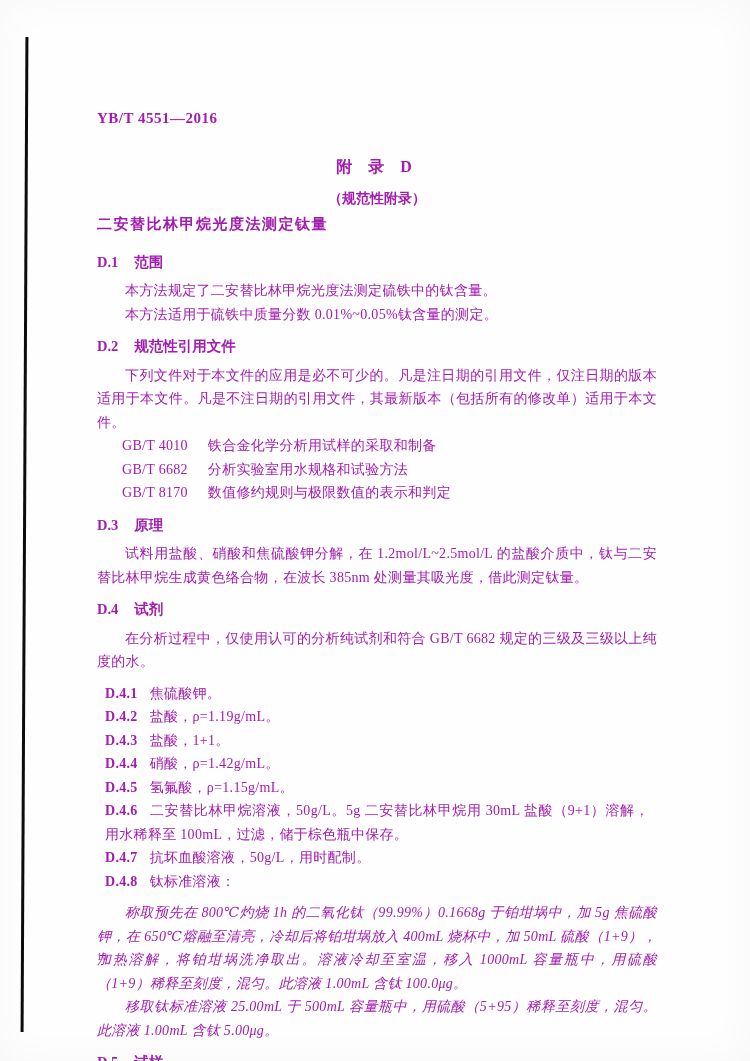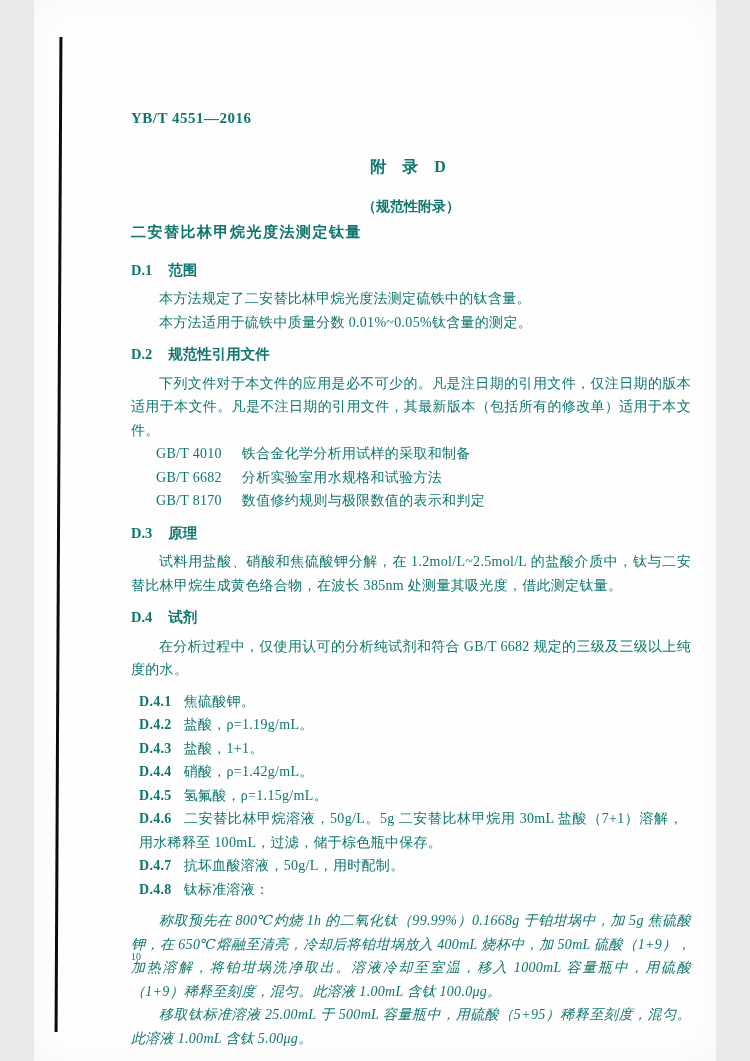--- a/index.html
+++ b/index.html
@@ -2,25 +2,25 @@
 <html lang="zh"><head>
 <meta charset="utf-8">
 <style>
   html, body {
     margin: 0;
     padding: 0;
     background: #e9e9e9;
   }
   .page {
     position: relative;
-    width: 682px;
+    width: 750px;
     height: 1061px;
     margin: 0 auto;
     background: #fefefe;
-    color: #0f766e;
+    color: #a21caf;
     font-family: "Liberation Serif", "DejaVu Serif", serif;
     overflow: hidden;
     box-shadow: inset 0 0 40px rgba(0,0,0,0.03);
   }
   
   .scan-line {
     position: absolute;
     left: 23px;
     top: 37px;
     width: 2.5px;
@@ -42,21 +42,21 @@
     top: 155px;
     width: 560px;
     font-size: 14px;
     line-height: 23.5px;
   }
   .t-appendix {
     text-align: center;
     font-weight: bold;
     font-size: 16px;
     letter-spacing: 6px;
-    margin-bottom: 16px;
+    margin-bottom: 8px;
   }
   .t-type {
     text-align: center;
     font-weight: bold;
     font-size: 14px;
     margin-bottom: 3px;
   }
   .t-subject {
     text-align: left;
     font-weight: bold;
@@ -147,21 +147,21 @@
       <p class="clause">
         <span class="c-num">D.4.3</span><span>盐酸，1+1。</span>
       </p>
       <p class="clause">
         <span class="c-num">D.4.4</span><span>硝酸，ρ=1.42g/mL。</span>
       </p>
       <p class="clause">
         <span class="c-num">D.4.5</span><span>氢氟酸，ρ=1.15g/mL。</span>
       </p>
       <p class="clause">
-        <span class="c-num">D.4.6</span><span>二安替比林甲烷溶液，50g/L。5g 二安替比林甲烷用 30mL 盐酸（7+1）溶解，用水稀释至 100mL，过滤，储于棕色瓶中保存。</span>
+        <span class="c-num">D.4.6</span><span>二安替比林甲烷溶液，50g/L。5g 二安替比林甲烷用 30mL 盐酸（9+1）溶解，用水稀释至 100mL，过滤，储于棕色瓶中保存。</span>
       </p>
       <p class="clause">
         <span class="c-num">D.4.7</span><span>抗坏血酸溶液，50g/L，用时配制。</span>
       </p>
       <p class="clause">
         <span class="c-num">D.4.8</span><span>钛标准溶液：</span>
       </p>
     </div>
     <p class="para std-para">称取预先在 800℃灼烧 1h 的二氧化钛（99.99%）0.1668g 于铂坩埚中，加 5g 焦硫酸钾，在 650℃熔融至清亮，冷却后将铂坩埚放入 400mL 烧杯中，加 50mL 硫酸（1+9），加热溶解，将铂坩埚洗净取出。溶液冷却至室温，移入 1000mL 容量瓶中，用硫酸（1+9）稀释至刻度，混匀。此溶液 1.00mL 含钛 100.0μg。</p>
     <p class="para std-para">移取钛标准溶液 25.00mL 于 500mL 容量瓶中，用硫酸（5+95）稀释至刻度，混匀。此溶液 1.00mL 含钛 5.00μg。</p>

